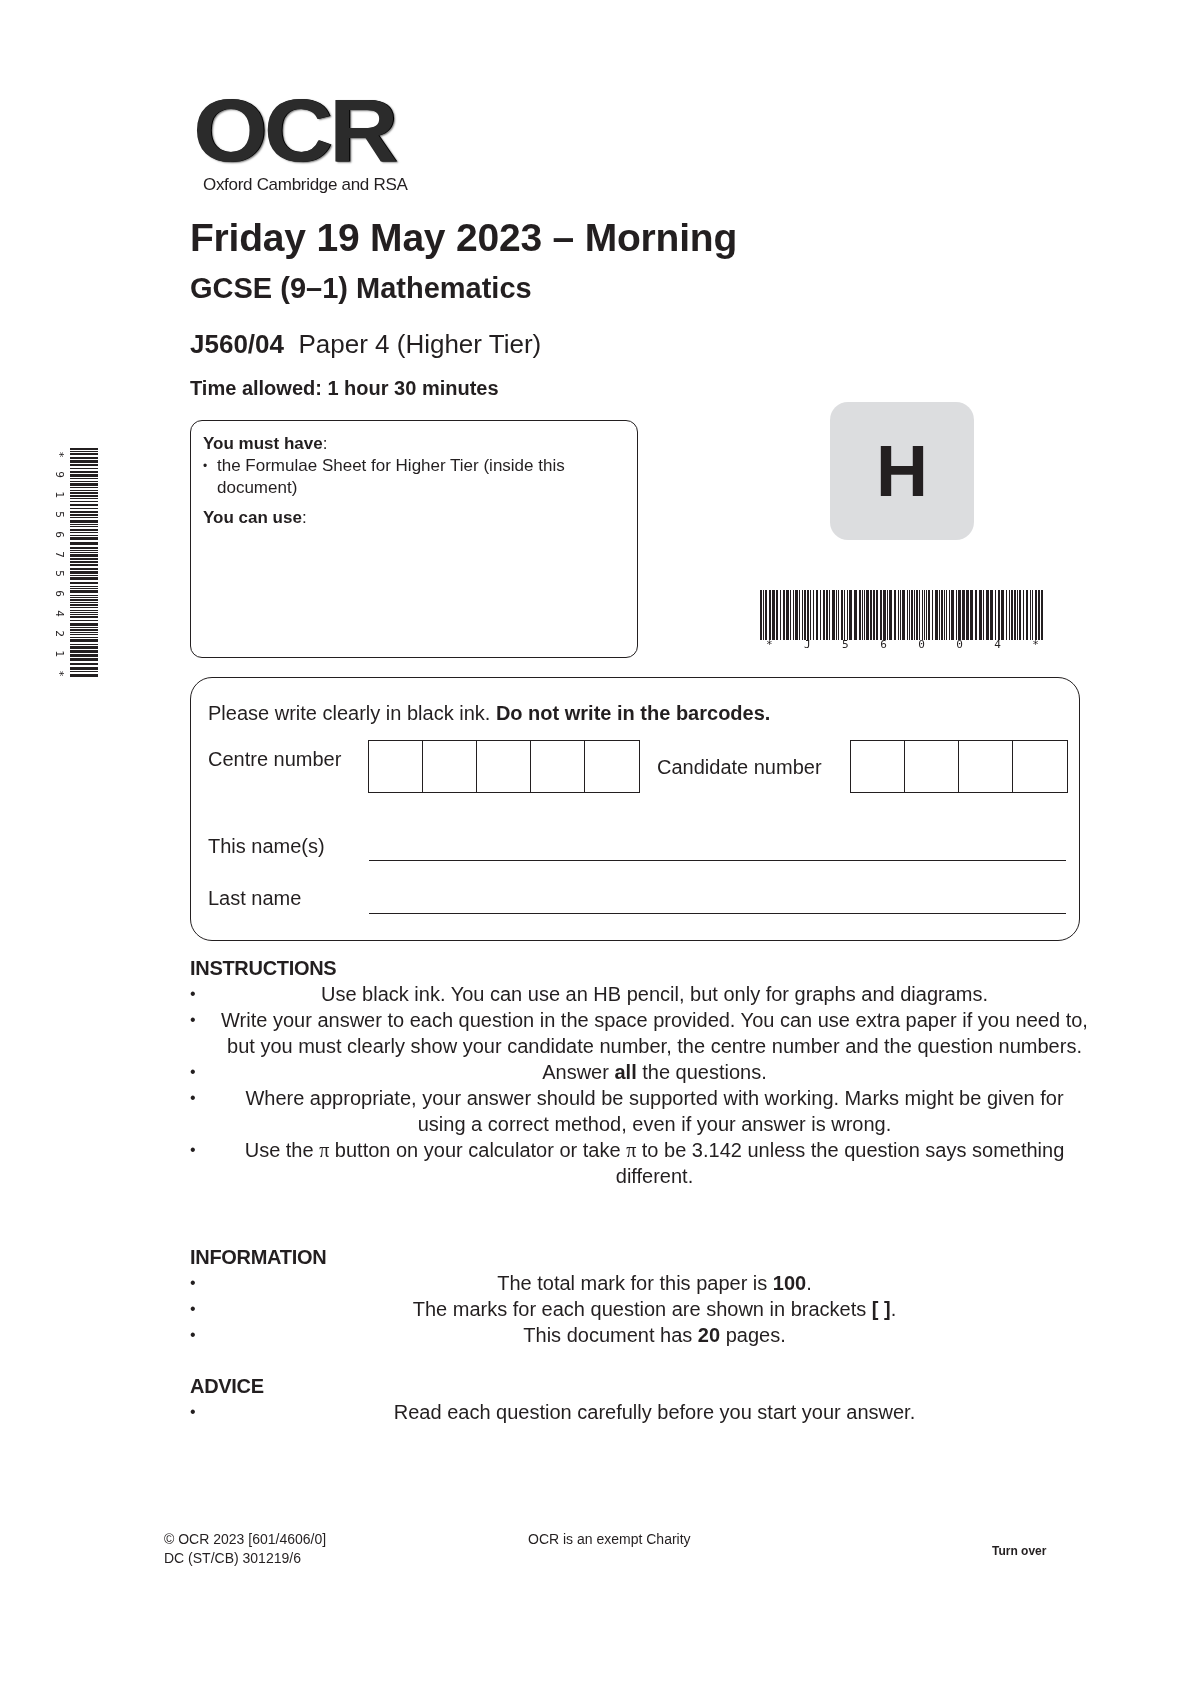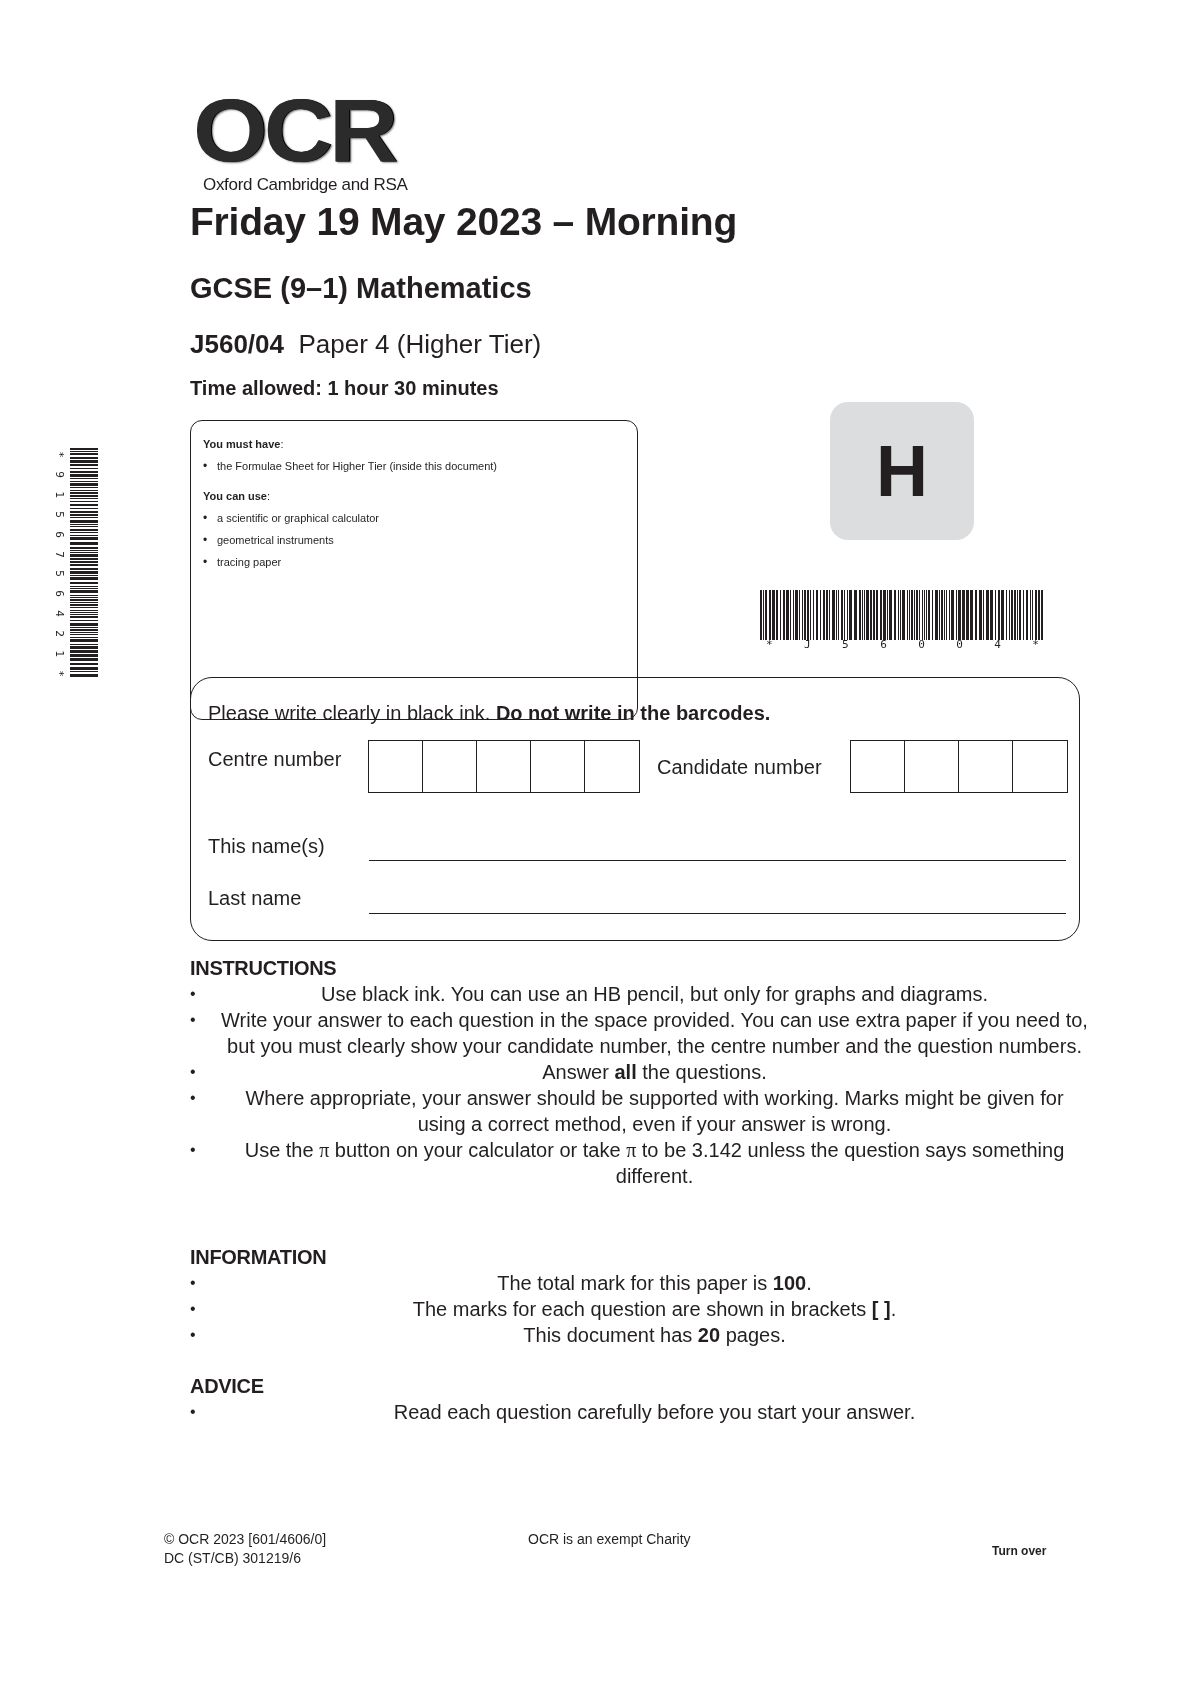--- a/index.html
+++ b/index.html
@@ -7,28 +7,28 @@
          font-family: "Liberation Sans", sans-serif; color: #231f20; }
   .abs { position: absolute; }
 
   
   .logo { left: 193px; top: 92px; width: 250px; height: 110px; }
   .logo-word { position: absolute; left: 0; top: -6px; font-family: "Liberation Sans", sans-serif;
                font-size: 96px; font-weight: bold; letter-spacing: -4px; line-height: 1;
                color: #2b2b2b; text-shadow: 1px 1px 0 #000, 2px 2px 2px #777; transform: scaleY(0.92); transform-origin: top left; }
   .logo-tag { position: absolute; left: 10px; top: 83px; font-size: 17px; color: #231f20; letter-spacing: -0.3px; }
 
-  .title { left: 190px; top: 200px; font-size: 39px; font-weight: bold; letter-spacing: -0.2px; }
+  .title { left: 190px; top: 216px; font-size: 39px; font-weight: bold; letter-spacing: -0.2px; }
   .subtitle { left: 190px; top: 272px; font-size: 29px; font-weight: bold; }
   .paper-line { left: 190px; top: 329px; font-size: 26px; }
   .paper-code { font-weight: bold; }
   .time { left: 190px; top: 377px; font-size: 20px; font-weight: bold; }
 
   
-  .must-box { left: 190px; top: 420px; width: 448px; height: 300px; border: 1.5px solid #231f20; border-radius: 12px; box-sizing: border-box; padding: 12px 12px; font-size: 11px; line-height: 22px; }
+  .must-box { left: 190px; top: 420px; width: 448px; height: 238px; border: 1.5px solid #231f20; border-radius: 12px; box-sizing: border-box; padding: 12px 12px; font-size: 17px; line-height: 22px; }
   .must-box .h { font-weight: bold; }
   .must-box ul { margin: 0; padding: 0; list-style: none; }
   .must-box li { position: relative; padding-left: 14px; }
   .must-box li::before { content: "•"; position: absolute; left: 0; font-size: 12px; }
   .must-box .gap { height: 8px; }
 
   
   .tier-box { left: 830px; top: 402px; width: 144px; height: 138px; background: #dcdddf; border-radius: 18px; display: flex; align-items: center; justify-content: center; font-size: 72px; font-weight: bold; color: #231f20; }
 
   
@@ -90,25 +90,20 @@
 </div>
 <div class="abs time">Time allowed: 1 hour 30 minutes</div>
 
 <div class="abs must-box">
   <div><span class="h">You must have</span>:</div>
   <ul id="must-list">
       <li>the Formulae Sheet for Higher Tier (inside this document)</li>
     </ul>
   <div class="gap"></div>
   <div><span class="h">You can use</span>:</div>
-  <ul id="can-list">
-      <li>a scientific or graphical calculator</li>
-      <li>geometrical instruments</li>
-      <li>tracing paper</li>
-    </ul>
 </div>
 
 <div class="abs tier-box">H</div>
 
 <svg class="abs barcode-h" id="barcode-h" viewBox="0 0 285 50" preserveAspectRatio="none">
     <rect x="0" y="0" width="2" height="50" fill="#231f20"></rect>
     <rect x="3" y="0" width="1" height="50" fill="#231f20"></rect>
     <rect x="5" y="0" width="2" height="50" fill="#231f20"></rect>
     <rect x="9" y="0" width="2" height="50" fill="#231f20"></rect>
     <rect x="12" y="0" width="3" height="50" fill="#231f20"></rect>

